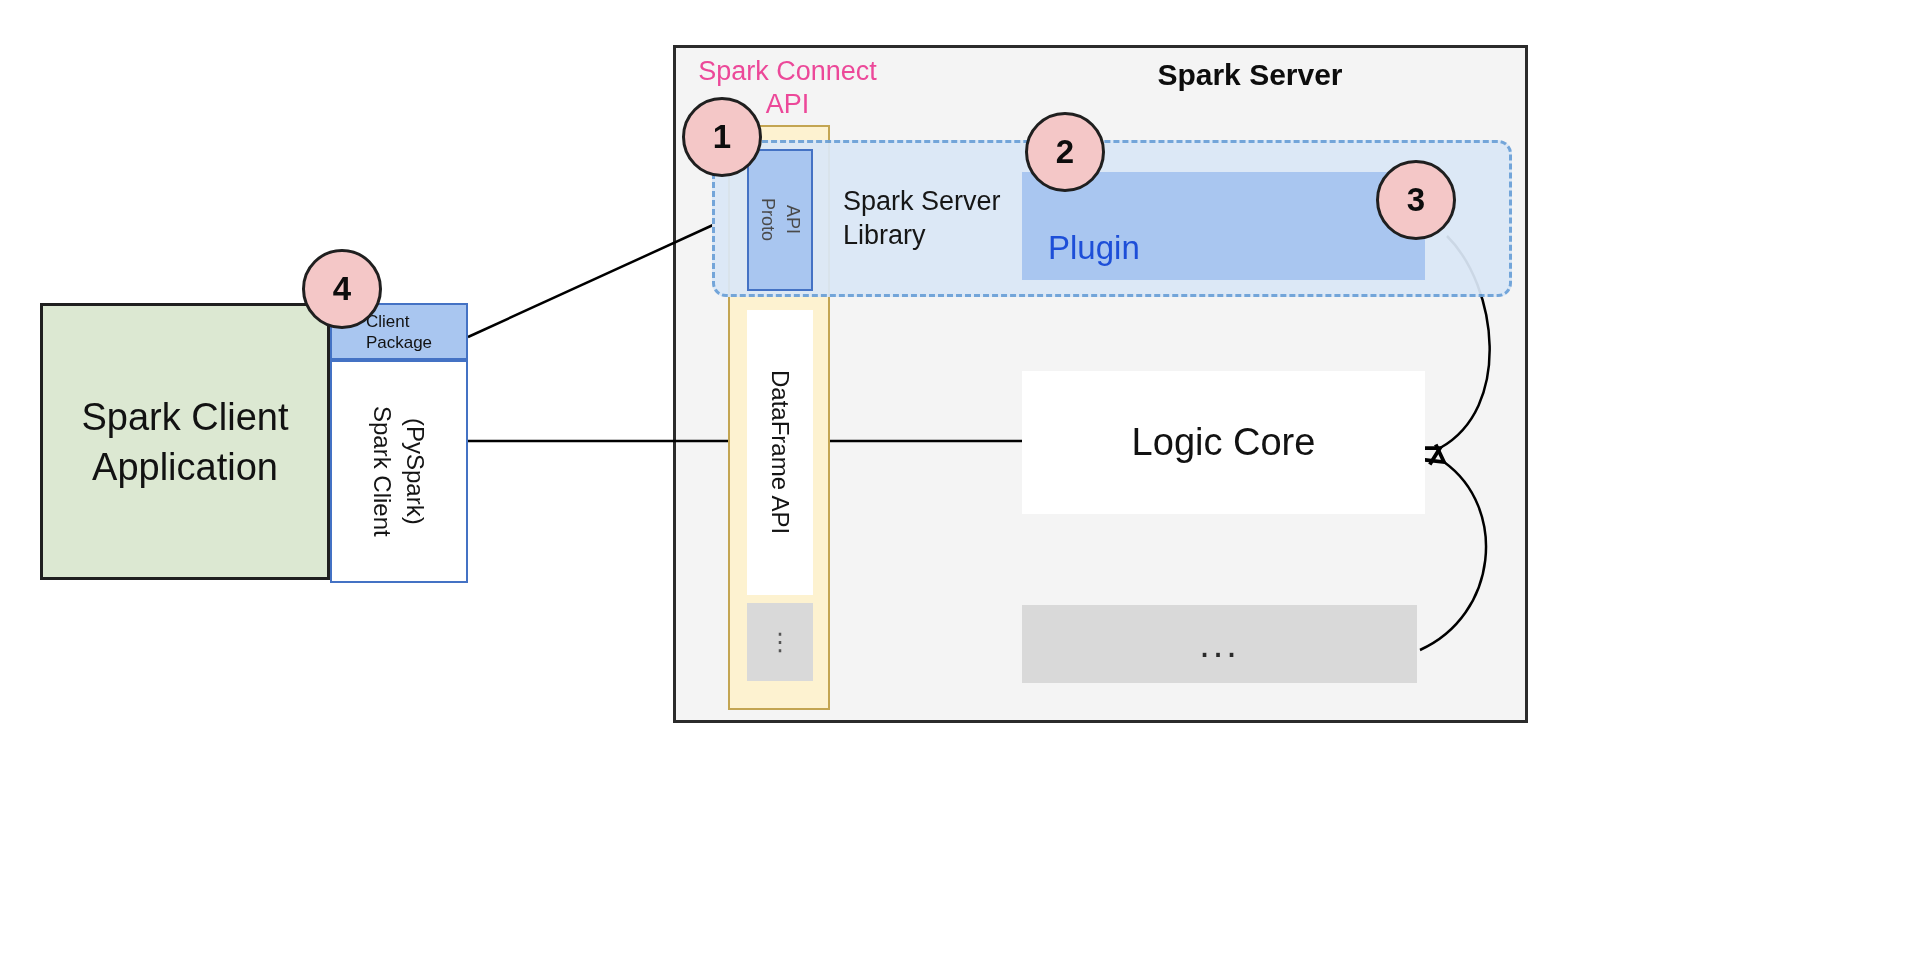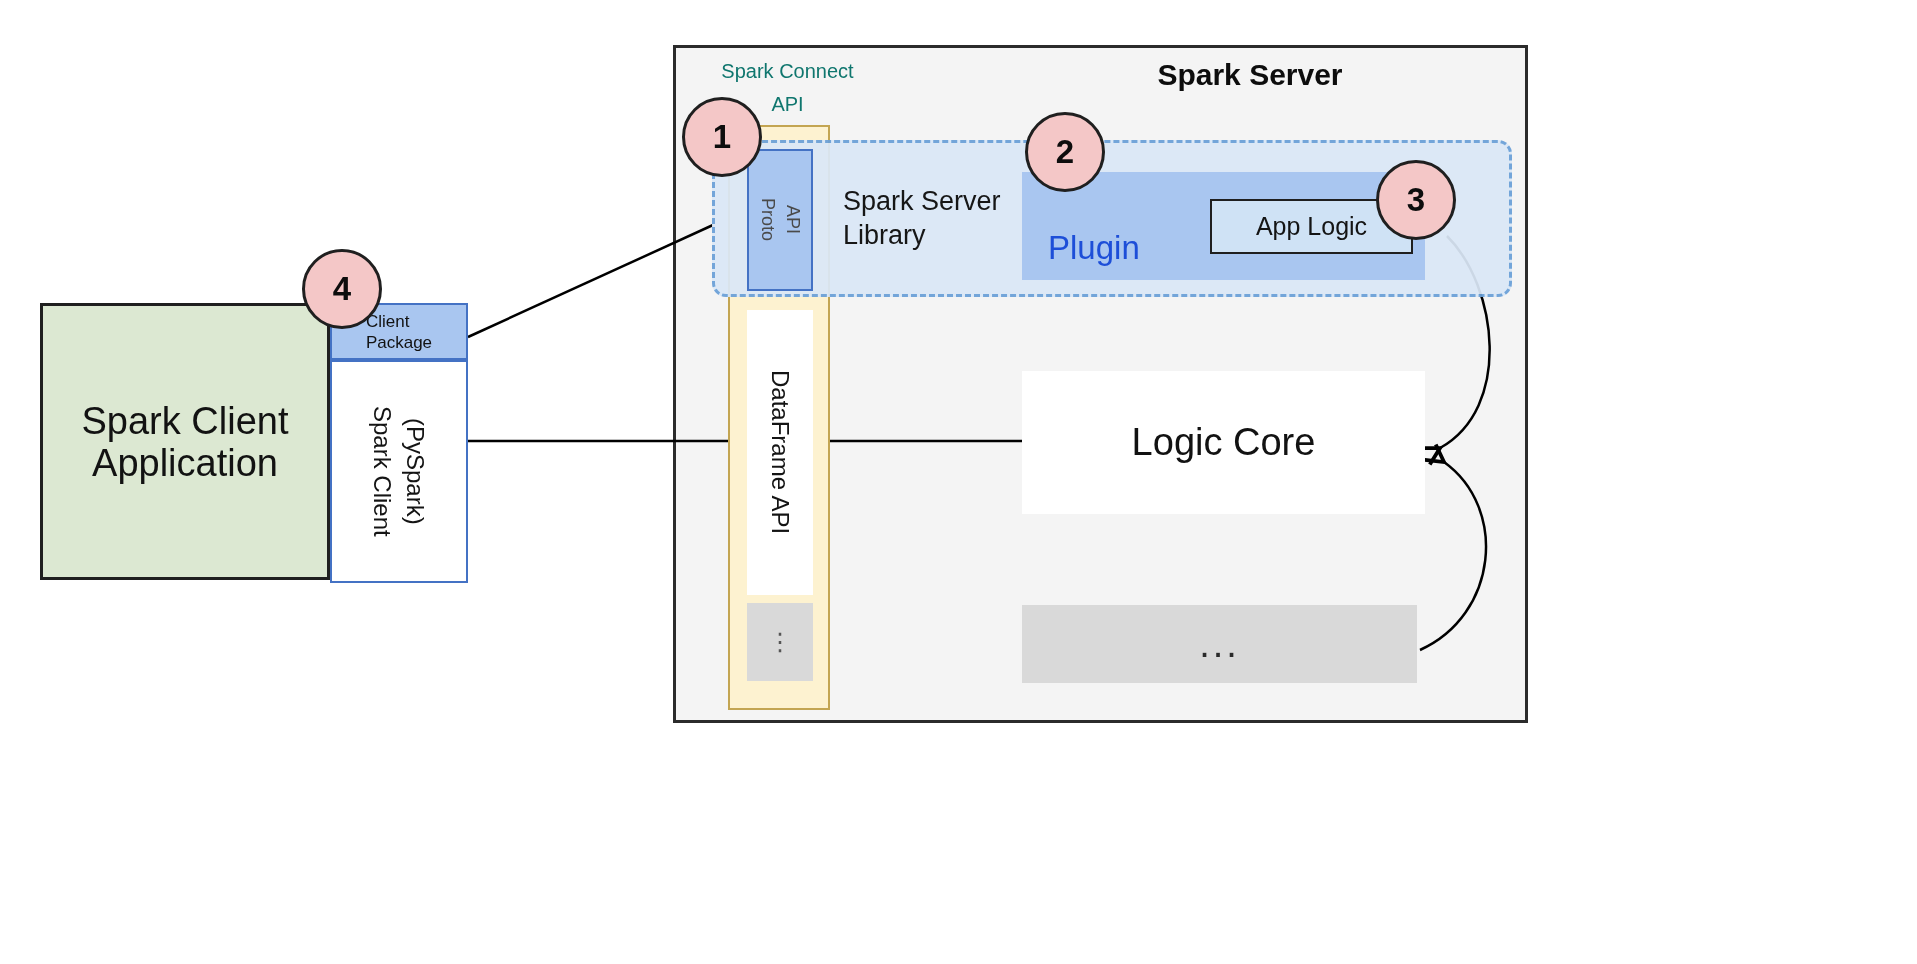--- a/index.html
+++ b/index.html
@@ -18,22 +18,22 @@
     left: 673px; top: 45px; width: 855px; height: 678px;
     background: var(--server-fill, #f4f4f4);
     border: 3px solid var(--server-border, #2b2b2b);
   }
   .server-title {
     left: 1040px; top: 58px; width: 420px;
     text-align: center; font-size: 30px; font-weight: bold; color: #0d0d0d;
   }
   .connect-api-label {
     left: 660px; top: 55px; width: 255px;
-    text-align: center; font-size: 20px; line-height: 33px;
-    white-space: pre-line; color: #0f766e;
+    text-align: center; font-size: 27px; line-height: 33px;
+    white-space: pre-line; color: #ec4899;
   }
 
   
   .cream-col {
     left: 728px; top: 125px; width: 102px; height: 585px;
     background: var(--cream-fill, #fdf2d0);
     border: 2px solid var(--cream-border, #c3a552);
   }
 
   
@@ -106,21 +106,21 @@
     display: flex; align-items: center; justify-content: center;
     font-size: 38px; letter-spacing: 3px; color: #2b2b2b;
   }
 
   
   .green-box {
     left: 40px; top: 303px; width: 290px; height: 277px;
     background: var(--green-fill, #dce8d2);
     border: 3px solid var(--green-border, #1f1f1f);
     display: flex; align-items: center; justify-content: center;
-    text-align: center; font-size: 38px; line-height: 42px;
+    text-align: center; font-size: 38px; line-height: 50px;
     white-space: pre-line; color: #121212;
   }
   .package-box {
     left: 330px; top: 303px; width: 138px; height: 57px;
     background: var(--blue-fill, #a9c6f0);
     border: 2px solid var(--blue-border, #4472c4);
     display: flex; align-items: center; justify-content: center;
     text-align: left; font-size: 17px; line-height: 21px;
     white-space: pre-line; color: #121212;
   }
@@ -190,21 +190,20 @@
 API</span>
   </div>
 
   <div class="box library-label">Spark Server
 Library</div>
 
   <div class="box plugin-box">
     <span class="plugin-text">Plugin</span>
   </div>
 
-  <div class="box applogic-box">App Logic</div>
 
   <div class="box dataframe-box">
     <span class="dataframe-text">DataFrame API</span>
   </div>
 
   <div class="box api-ellipsis-box">⋮</div>
 
   <div class="box core-box">Logic Core</div>
 
   <div class="box core-ellipsis-box">...</div>

